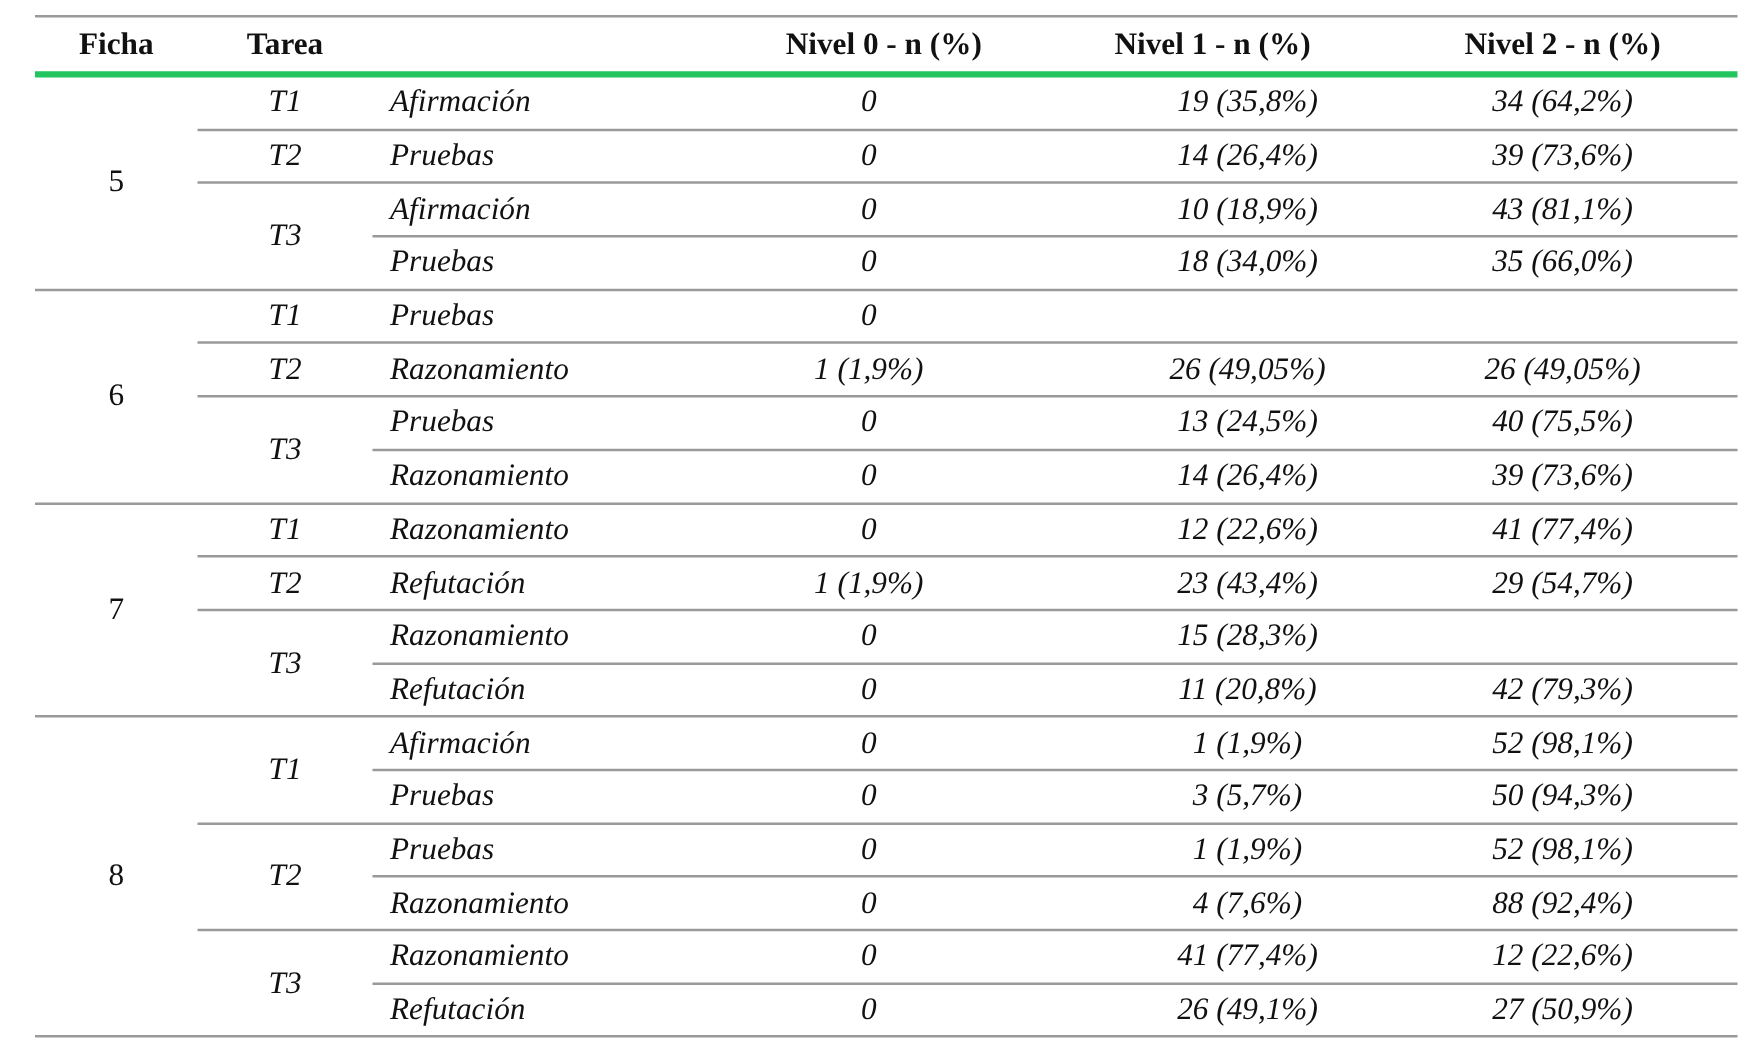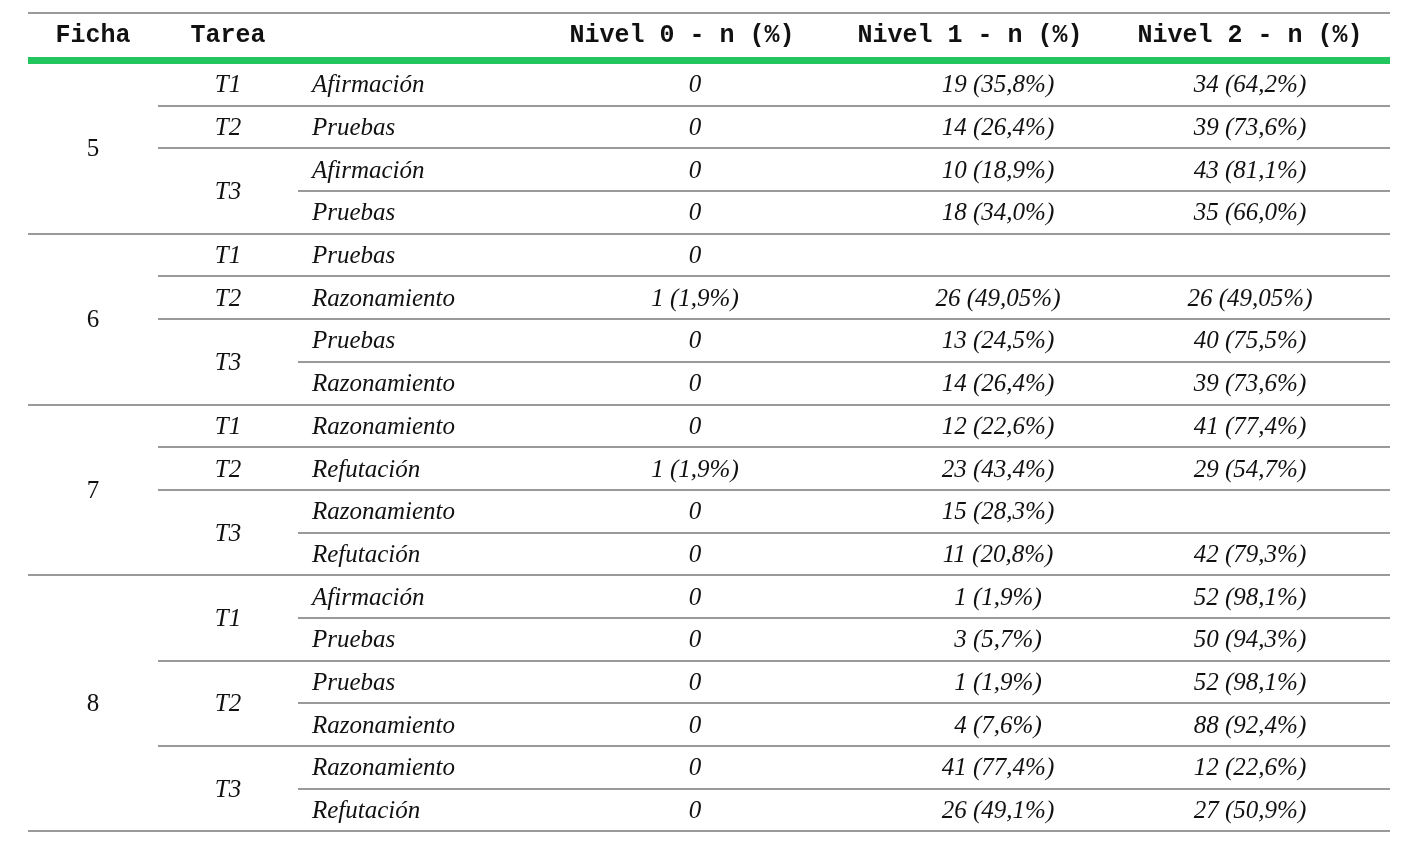--- a/index.html
+++ b/index.html
@@ -1,25 +1,25 @@
 <!DOCTYPE html>
 <html><head>
 <meta charset="utf-8">
 <style>
   html, body { margin: 0; padding: 0; background: #ffffff; }
   body { width: 1406px; height: 842px; position: relative; overflow: hidden;
          font-family: "Liberation Serif", "DejaVu Serif", serif; color: #111; }
   .tbl { position: absolute; left: 28px; top: 12px; width: 1362px; }
-  .hdr { position: relative; height: 43px; border-top: 2px solid #9a9a9a; border-bottom: 7px solid #22c55e; font-family: Liberation Mono, monospace; }
+  .hdr { position: relative; height: 43px; border-top: 2px solid #9a9a9a; border-bottom: 5px solid #22c55e; }
   .cell { position: absolute; top: 0; height: 100%; display: flex; align-items: center; font-size: 25px; white-space: nowrap; }
   .hdr .cell { font-weight: bold; justify-content: center; }
   .c-ficha { left: 0; width: 130px; justify-content: center; }
   .c-tarea { left: 130px; width: 140px; justify-content: center; }
   .c-comp  { left: 270px; width: 262px; justify-content: flex-start; padding-left: 14px; box-sizing: border-box; }
-  .c-n0    { left: 519px; width: 270px; justify-content: center; }
+  .c-n0    { left: 544px; width: 270px; justify-content: center; }
   .c-n1    { left: 802px; width: 280px; justify-content: center; }
   .c-n2    { left: 1082px; width: 280px; justify-content: center; }
   .hdr .c-comp { justify-content: center; padding-left: 0; }
   .group { position: relative; border-bottom: 2px solid #9a9a9a; }
   .ficha-cell { position: absolute; left: 0; top: 0; bottom: 0; width: 130px; display: flex; align-items: center; justify-content: center; font-size: 25px; }
   .task { position: relative; margin-left: 130px; font-style: italic; }
   .task + .task { border-top: 2px solid #9a9a9a; }
   .tarea-cell { position: absolute; left: 0; top: 0; bottom: 0; width: 140px; display: flex; align-items: center; justify-content: center; font-size: 25px; }
   .row { position: relative; height: 40.7px; margin-left: 140px; }
   .row + .row { border-top: 2px solid #9a9a9a; }

